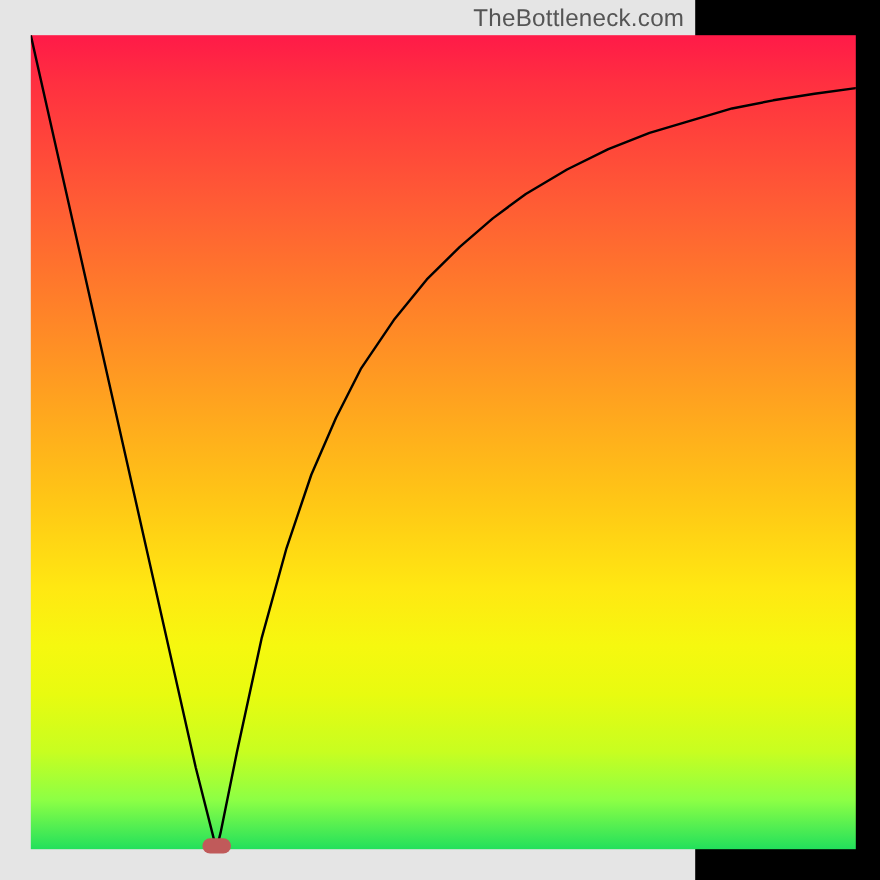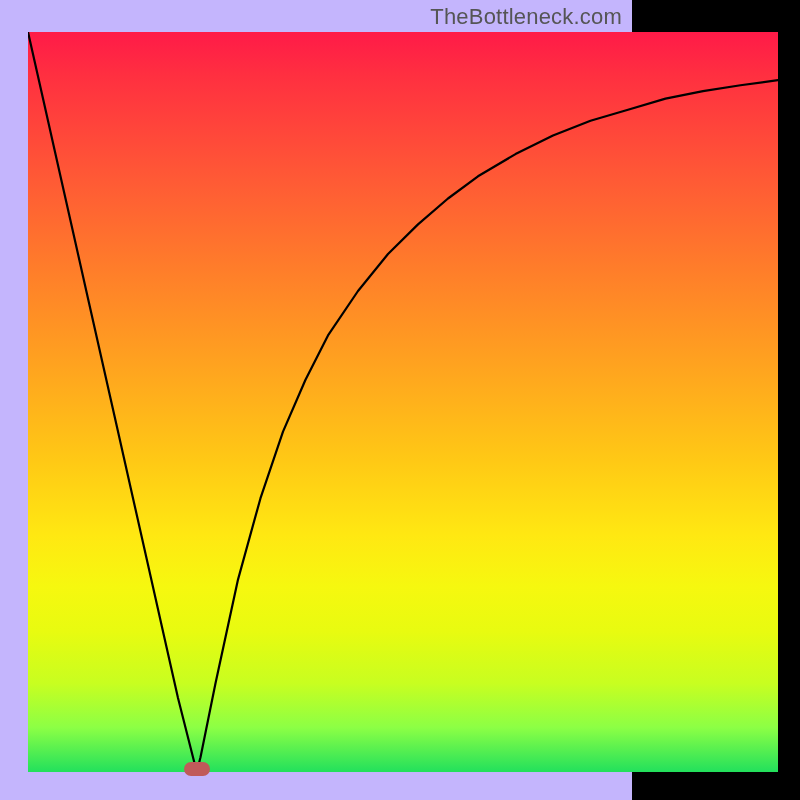--- a/index.html
+++ b/index.html
@@ -8,21 +8,21 @@
     width: 800px;
     height: 800px;
     overflow: hidden;
     font-family: Arial, Helvetica, sans-serif;
     background: #000;
   }
   .chart-container {
     position: relative;
     width: 632px;
     height: 800px;
-    background: #c4b5fd;
+    background: #e5e5e5;
   }
   .watermark {
     position: absolute;
     top: 4px;
     right: 10px;
     color: #555;
     font-size: 22px;
     font-weight: 500;
     letter-spacing: 0.2px;
     z-index: 3;

